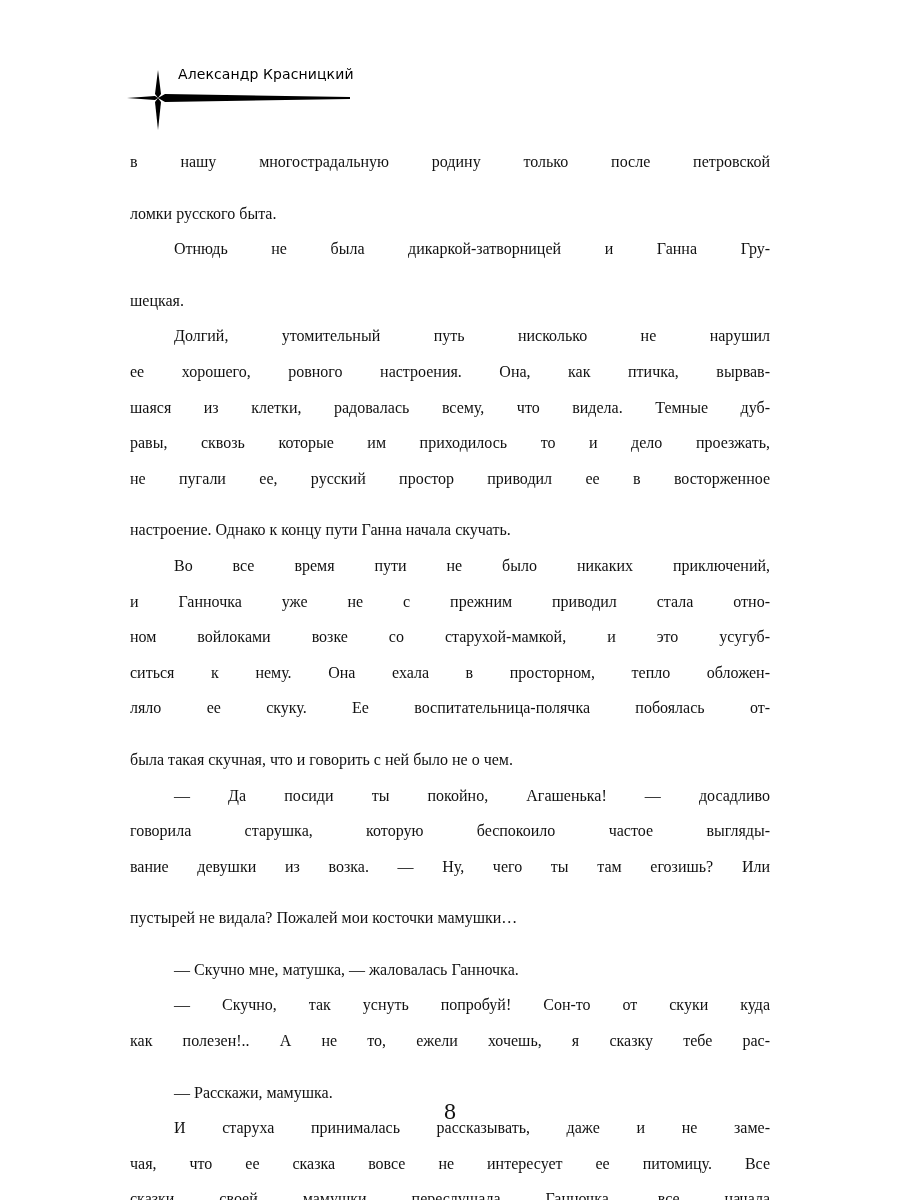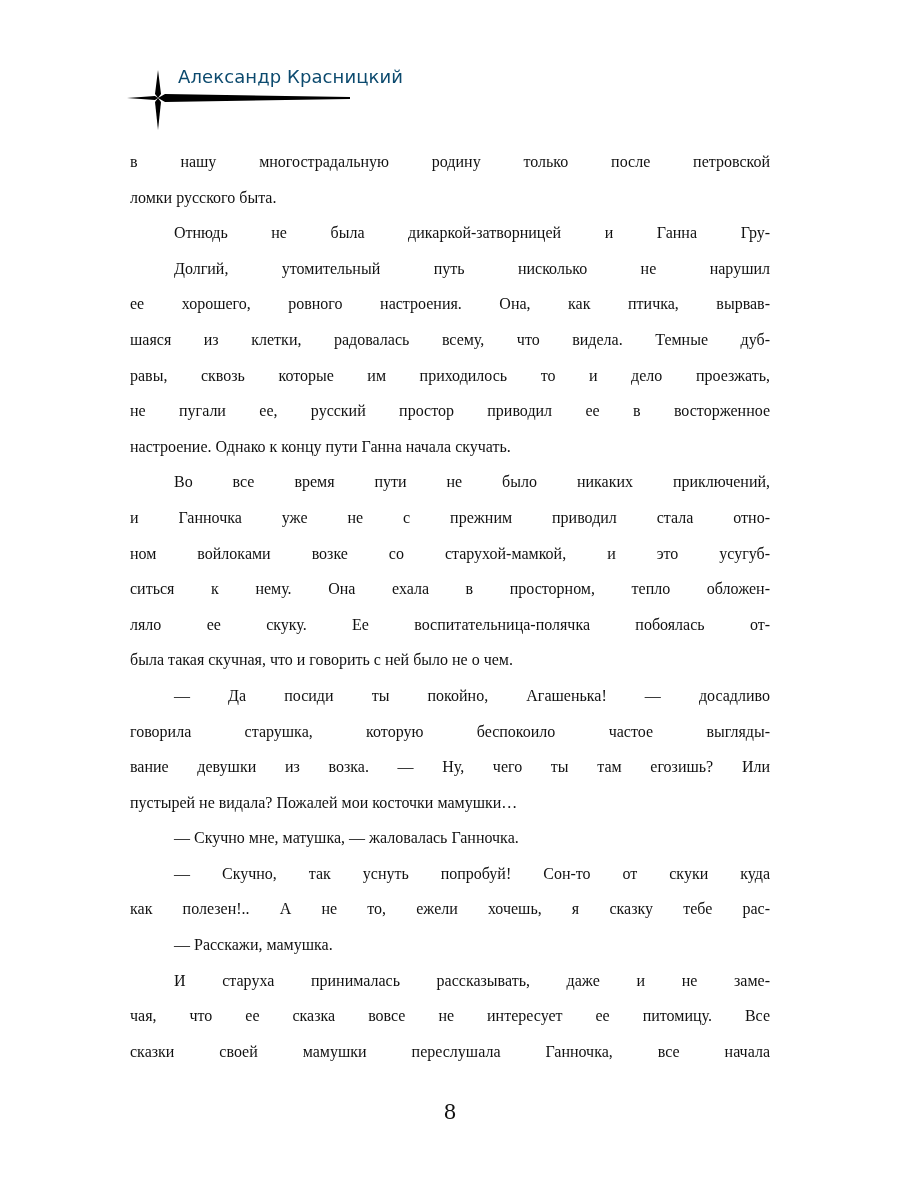--- a/index.html
+++ b/index.html
@@ -1,31 +1,31 @@
 <!DOCTYPE html>
 <html><head>
 <meta charset="utf-8">
 <style>
   html, body { margin: 0; padding: 0; background: #ffffff; }
   body { width: 900px; height: 1200px; position: relative; overflow: hidden; }
   .header { position: absolute; left: 0; top: 0; width: 900px; height: 140px; }
   .author {
     position: absolute; left: 178px; top: 66px;
-    font-family: "DejaVu Sans", sans-serif; font-size: 18px; color: #0c4a6e;
+    font-family: "DejaVu Sans", sans-serif; font-size: 14px; color: #000000;
     letter-spacing: 0.1px;
     text-align: center;
   }
   .ornament { position: absolute; left: 125px; top: 68px; }
   .text {
     position: absolute; left: 130px; top: 144px; width: 640px;
     font-family: "Liberation Serif", serif; font-size: 16px; color: #111;
     line-height: 35.6px;
   }
   .line { display: block; white-space: nowrap; text-align: justify; text-align-last: justify; height: 35.6px; }
-  .line.last { text-align-last: left; }
+  .line.last { text-align-last: left; margin-top: 16px; }
   .line.indent { padding-left: 44px; }
   .page-number {
     position: absolute; left: 0; width: 900px; top: 1098px; text-align: center;
     font-family: "Liberation Serif", serif; font-size: 24px; color: #111;
   }
 </style>
 </head>
 <body>
 
 <div class="header">
@@ -35,20 +35,21 @@
     <polygon points="2,30 30,28 33,30 30,32" fill="#000"></polygon>
     <polygon points="33,30 40,26 225,29 225,31 40,34" fill="#000"></polygon>
   </svg>
   <div class="author">Александр Красницкий</div>
 </div>
 
 <div class="text" id="text">
     <span class="line">в нашу многострадальную родину только после петровской</span>
     <span class="line last">ломки русского быта.</span>
     <span class="line indent">Отнюдь не была дикаркой-затворницей и Ганна Гру-</span>
+    <span class="line last">шецкая.</span>
     <span class="line indent">Долгий, утомительный путь нисколько не нарушил</span>
     <span class="line">ее хорошего, ровного настроения. Она, как птичка, вырвав-</span>
     <span class="line">шаяся из клетки, радовалась всему, что видела. Темные дуб-</span>
     <span class="line">равы, сквозь которые им приходилось то и дело проезжать,</span>
     <span class="line">не пугали ее, русский простор приводил ее в восторженное</span>
     <span class="line last">настроение. Однако к концу пути Ганна начала скучать.</span>
     <span class="line indent">Во все время пути не было никаких приключений,</span>
     <span class="line">и Ганночка уже не с прежним приводил стала отно-</span>
     <span class="line">ном войлоками возке со старухой-мамкой, и это усугуб-</span>
     <span class="line">ситься к нему. Она ехала в просторном, тепло обложен-</span>

